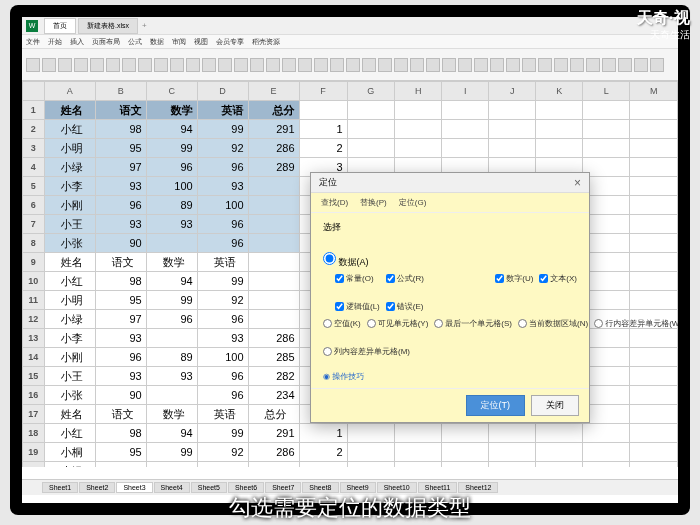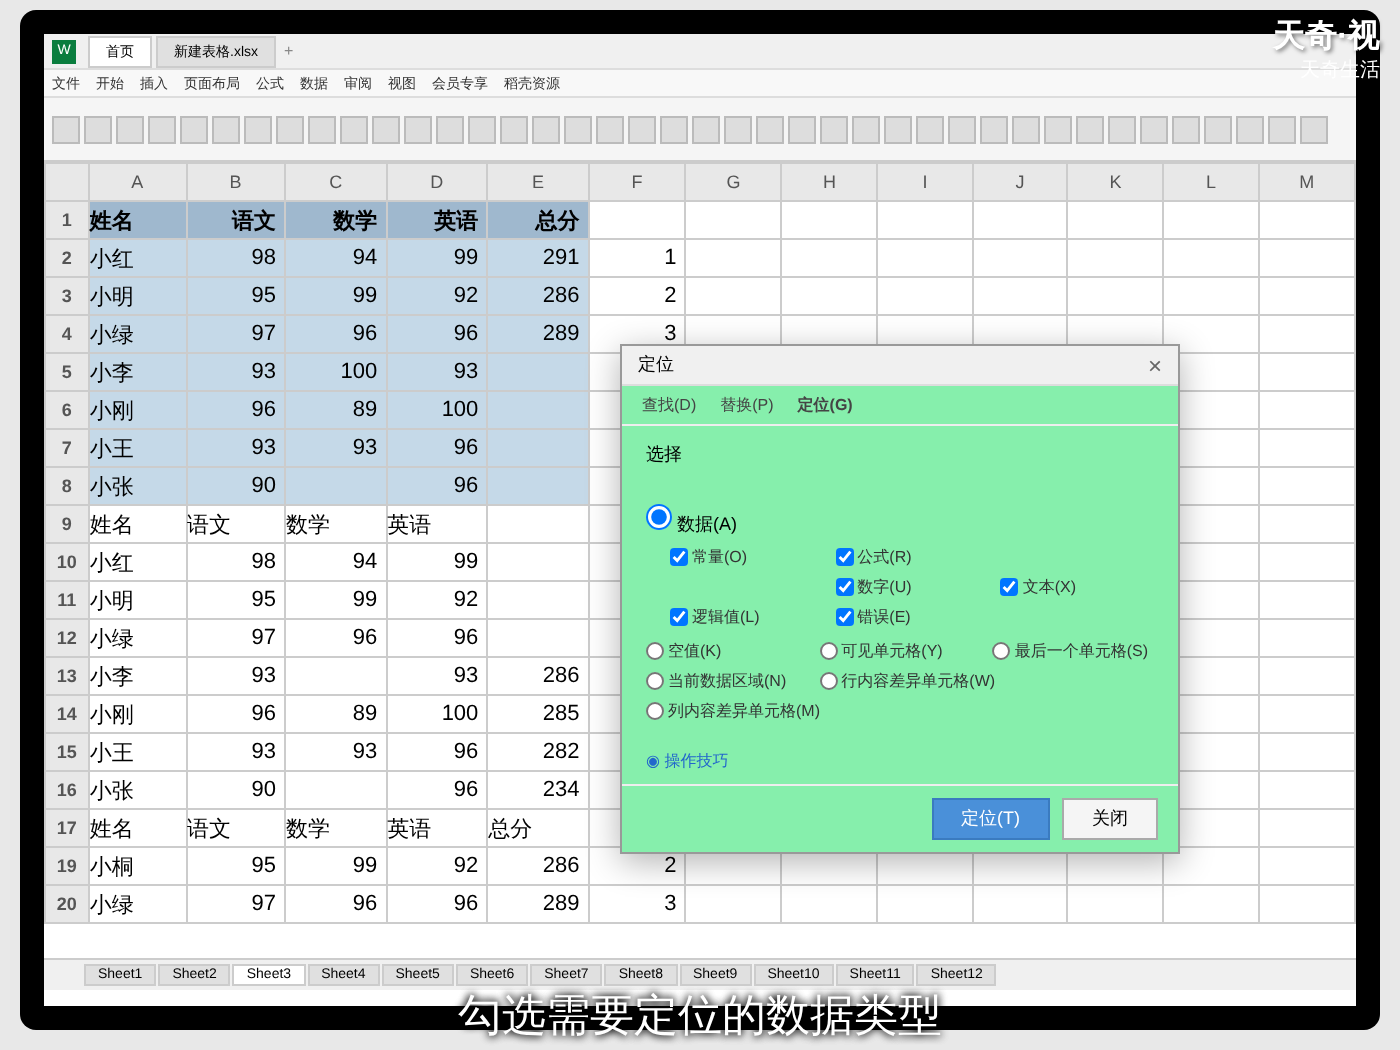--- a/index.html
+++ b/index.html
@@ -20,30 +20,30 @@
 .formulabar .namebox{width:40px;border-right:1px solid #ccc;padding:0 4px}
 .grid{position:relative;overflow:auto;height:calc(100% - 100px)}
 table{border-collapse:collapse;font-size:11px}
 th,td{border:1px solid #ccc;height:19px;text-align:center;padding:0}
 .colhead{background:#e8e8e8;font-weight:normal;font-size:9px;color:#555}
 .rowhead{background:#e8e8e8;width:24px;font-size:9px;color:#555}
 .corner{background:#e8e8e8;width:24px}
 .cw{width:56px}
 .sel{background:#c5d9e8}
 .sel-h{background:#9fb8ce;font-weight:bold}
-.al{text-align:left;padding-left:0}
+.al{text-align:left;padding-left:16px}
 .ar{text-align:right;padding-right:4px}
-.dialog{position:absolute;top:155px;left:288px;width:280px;background:#86efac;border:1px solid #999;box-shadow:0 4px 16px rgba(0,0,0,0.3);font-size:9px;z-index:50}
+.dialog{position:absolute;top:155px;left:288px;width:280px;background:#fef9c3;border:1px solid #999;box-shadow:0 4px 16px rgba(0,0,0,0.3);font-size:9px;z-index:50}
 .dlg-title{height:20px;background:#f0f0f0;display:flex;align-items:center;padding:0 8px;border-bottom:1px solid #ddd;justify-content:space-between}
 .dlg-close{cursor:pointer;font-size:12px;color:#666}
 .dlg-tabs{display:flex;gap:12px;padding:4px 10px;font-size:8px;border-bottom:1px solid #eee}
 .dlg-tabs span{cursor:pointer;color:#444}
 .dlg-body{padding:8px 12px}
 .dlg-sec{margin-bottom:18px}
-.dlg-grid{display:grid;grid-template-columns:repeat(3,1fr);gap:4px 6px;font-size:8px;margin-left:12px}
+.dlg-grid{display:grid;grid-template-columns:repeat(6,1fr);gap:17px 6px;font-size:8px;margin-left:12px}
 .dlg-grid label{display:flex;align-items:center;gap:2px;white-space:nowrap;color:#333}
 .dlg-grid input{width:9px;height:9px}
 .dlg-footer{display:flex;justify-content:flex-end;gap:6px;padding:6px 10px;border-top:1px solid #eee}
 .dlg-btn{padding:3px 14px;font-size:9px;border:1px solid #aaa;background:#f5f5f5;cursor:pointer}
 .dlg-btn.primary{background:#4a90d9;color:#fff;border-color:#3a7bc0}
 .link{color:#2266cc;font-size:8px;padding:6px 12px;cursor:pointer}
 .sheettabs{position:absolute;bottom:8px;left:0;height:16px;background:#f0f0f0;width:100%;display:flex;font-size:7px;align-items:center;padding:0 20px;gap:1px;border-top:1px solid #ccc}
 .sheettabs .st{padding:1px 6px;background:#e0e0e0;border:1px solid #ccc;cursor:pointer}
 .sheettabs .st.active{background:#fff}
 .subtitle{position:absolute;bottom:2px;left:0;width:100%;text-align:center;color:#fff;font-size:22px;font-weight:400;z-index:200;text-shadow:0 0 4px #000,0 0 4px #000}
@@ -406,20 +406,36 @@
               <td class="cw  ar"></td>
               <td class="cw  ar"></td>
               <td class="cw  ar"></td>
               <td class="cw  ar"></td>
               <td class="cw  ar"></td>
               <td class="cw  ar"></td>
               <td class="cw  ar"></td>
               <td class="cw  ar"></td>
             </tr>
             <tr>
+              <th class="rowhead">18</th>
+              <td class="cw  al">小红</td>
+              <td class="cw  ar">98</td>
+              <td class="cw  ar">94</td>
+              <td class="cw  ar">99</td>
+              <td class="cw  ar">291</td>
+              <td class="cw  ar">1</td>
+              <td class="cw  ar"></td>
+              <td class="cw  ar"></td>
+              <td class="cw  ar"></td>
+              <td class="cw  ar"></td>
+              <td class="cw  ar"></td>
+              <td class="cw  ar"></td>
+              <td class="cw  ar"></td>
+            </tr>
+            <tr>
               <th class="rowhead">19</th>
               <td class="cw  al">小桐</td>
               <td class="cw  ar">95</td>
               <td class="cw  ar">99</td>
               <td class="cw  ar">92</td>
               <td class="cw  ar">286</td>
               <td class="cw  ar">2</td>
               <td class="cw  ar"></td>
               <td class="cw  ar"></td>
               <td class="cw  ar"></td>
@@ -449,21 +465,21 @@
 </div>
 
 <div class="dialog">
   <div class="dlg-title">
     <span>定位</span>
     <span class="dlg-close">×</span>
   </div>
   <div class="dlg-tabs">
     <span>查找(D)</span>
     <span>替换(P)</span>
-    <span style="font-weight:bold">定位(G)</span>
+    <span style="font-weight:normal">定位(G)</span>
   </div>
   <div class="dlg-body">
     <div class="dlg-sec">选择</div>
     <div style="margin-bottom:4px"><label><input type="radio" checked="" style=""> <span>数据(A)</span></label></div>
     <div class="dlg-grid">
       <label>
               <input type="checkbox" checked="" style="">
               <span>常量(O)</span>
             </label>
       <label>

